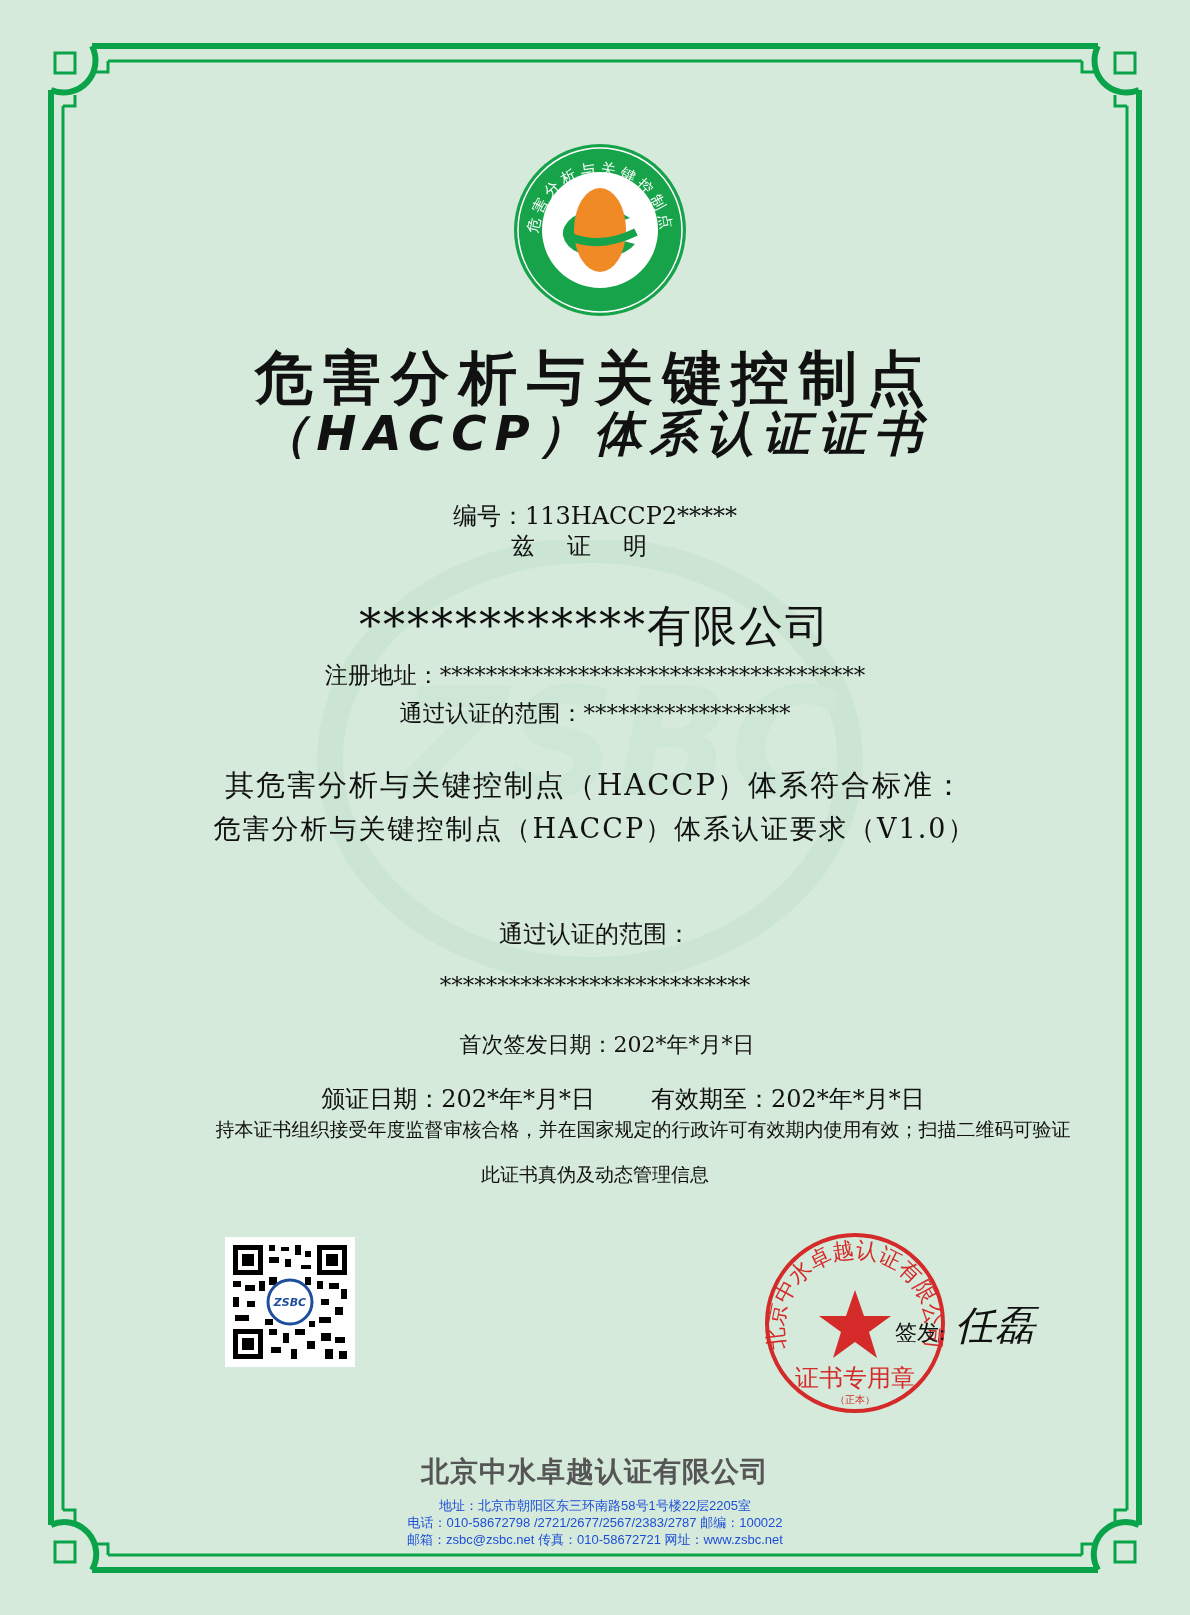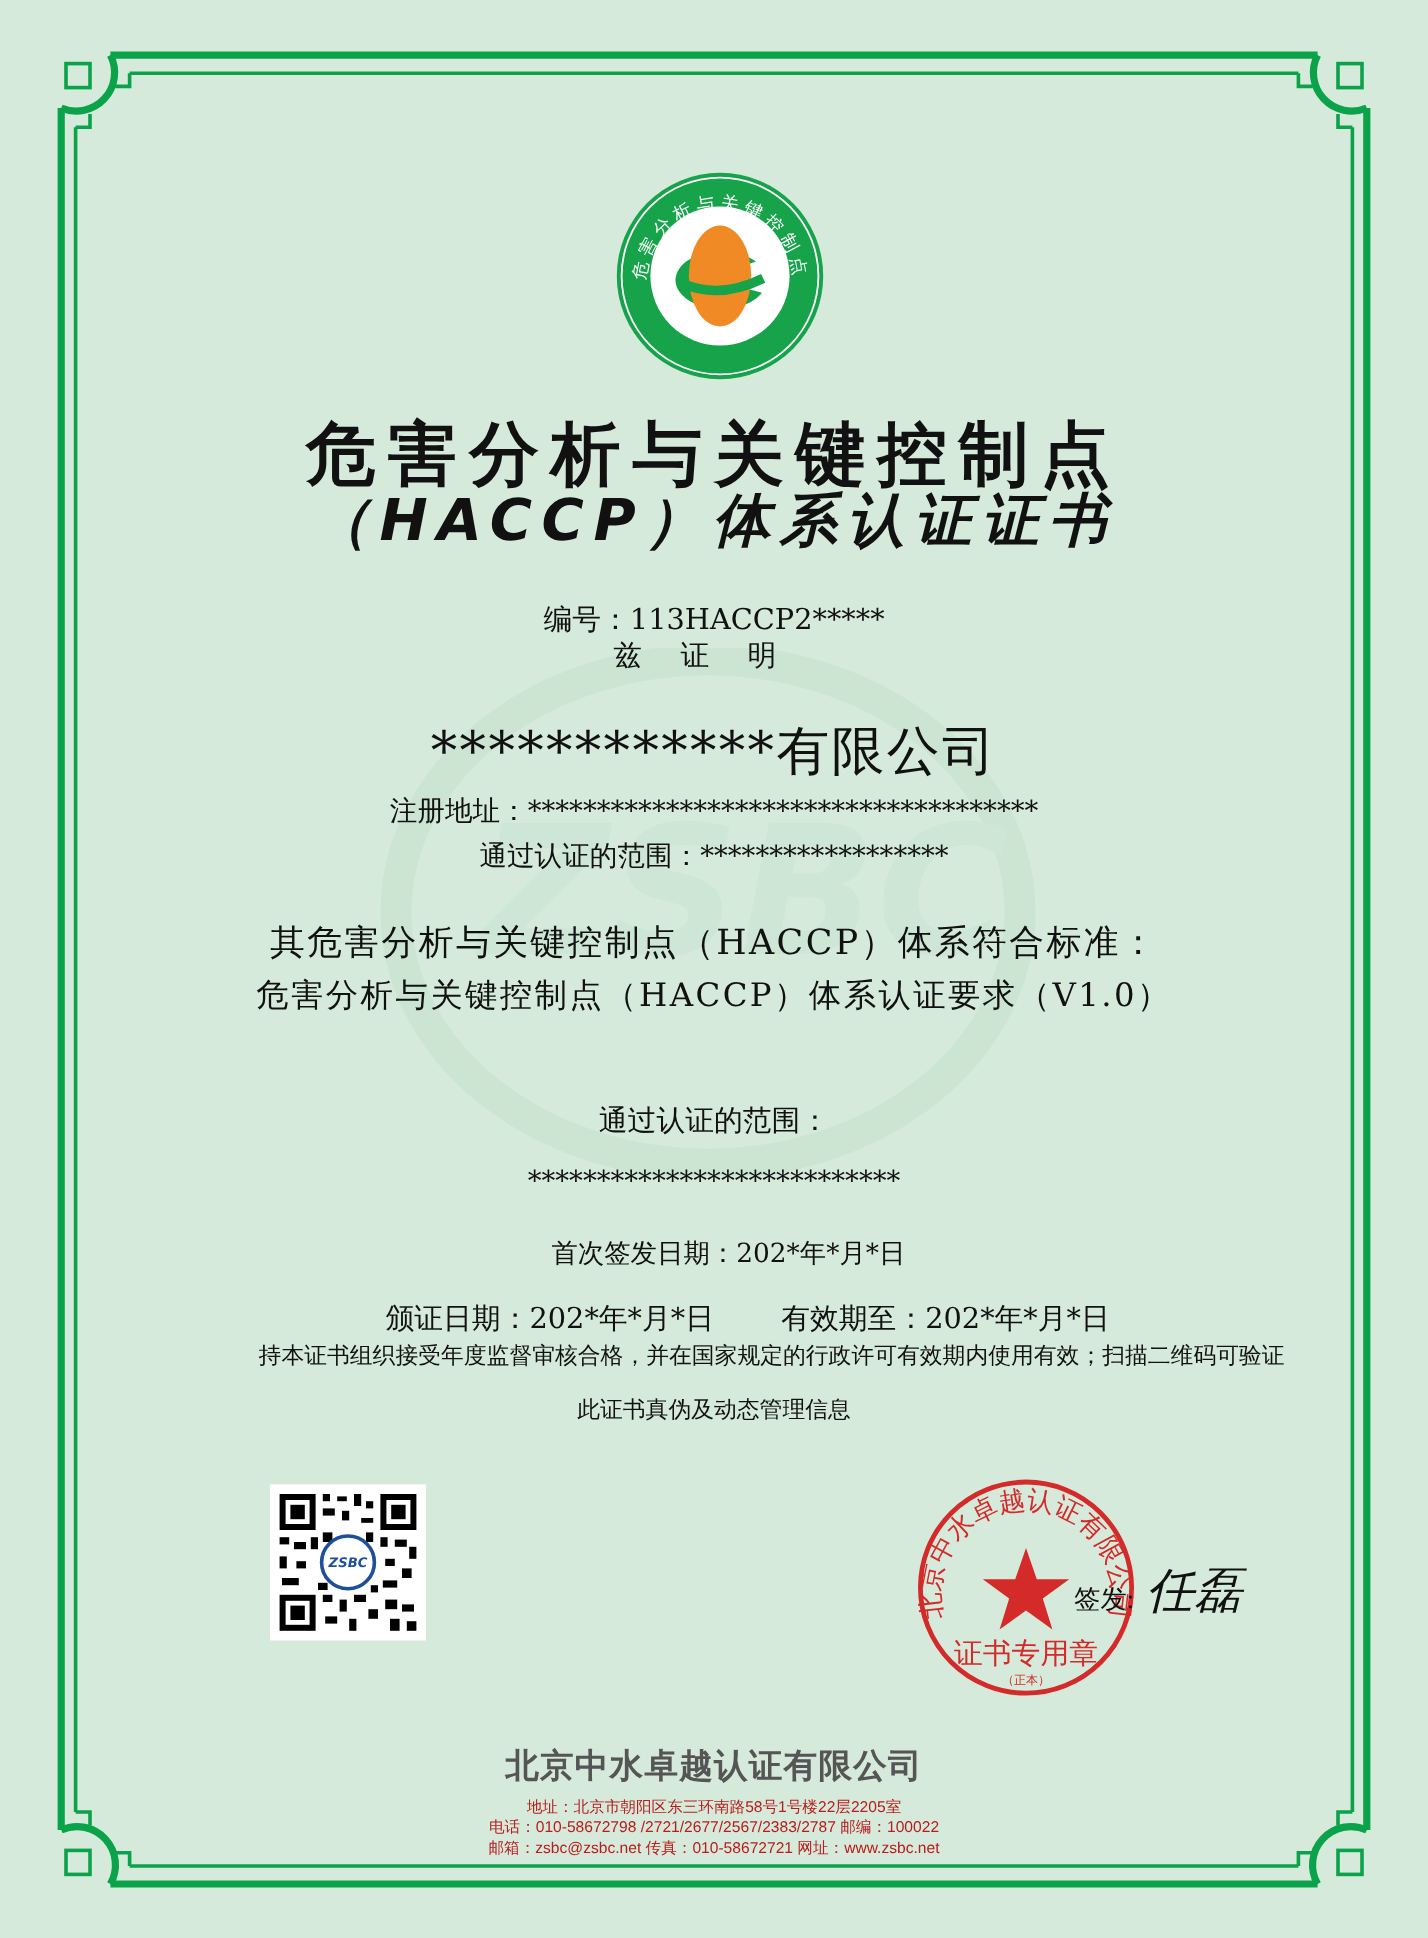--- a/index.html
+++ b/index.html
@@ -27,21 +27,21 @@
   .first-issue { top:1030px; font-size:22px;padding-left:12px; }
   .dates { top:1083px; font-size:24px;padding-left:28px; }
   .dates span.gap { display:inline-block; width:56px; }
   .note1 { top:1117px; font-size:19px;padding-left:48px; }
   .note2 { top:1145px; font-size:19px;margin-top:17px; }
   .qr { position:absolute; left:225px; top:1237px; width:130px; height:130px; background:#fff; }
   .seal { position:absolute; left:760px; top:1228px; width:190px; height:190px; }
   .sign-label { position:absolute; left:895px; top:1318px; font-size:22px; font-family:Liberation Serif, serif; }
   .sign-name { position:absolute; left:955px; top:1298px; font-size:40px; font-style:italic; font-family:"DejaVu Serif", serif; }
   .issuer { top:1453px; font-family:"DejaVu Sans", sans-serif; font-weight:bold; font-size:28px; color:#555; letter-spacing:1px; }
-  .contact { font-family:"Liberation Sans", sans-serif; font-size:13px; color:#b91c1c; }
+  .contact { font-family:"Liberation Sans", sans-serif; font-size:13px; color:#1d4ed8; }
   .c1 { top:1497px; } .c2 { top:1514px; } .c3 { top:1531px; }
 </style>
 </head>
 <body>
 
 <svg class="border-svg" viewBox="0 0 1190 1615">
   <g fill="none" stroke="#0aa34a">
 
     <path d="M92 46 H1098" stroke-width="6"></path>
     <path d="M92 1570 H1098" stroke-width="6"></path>

